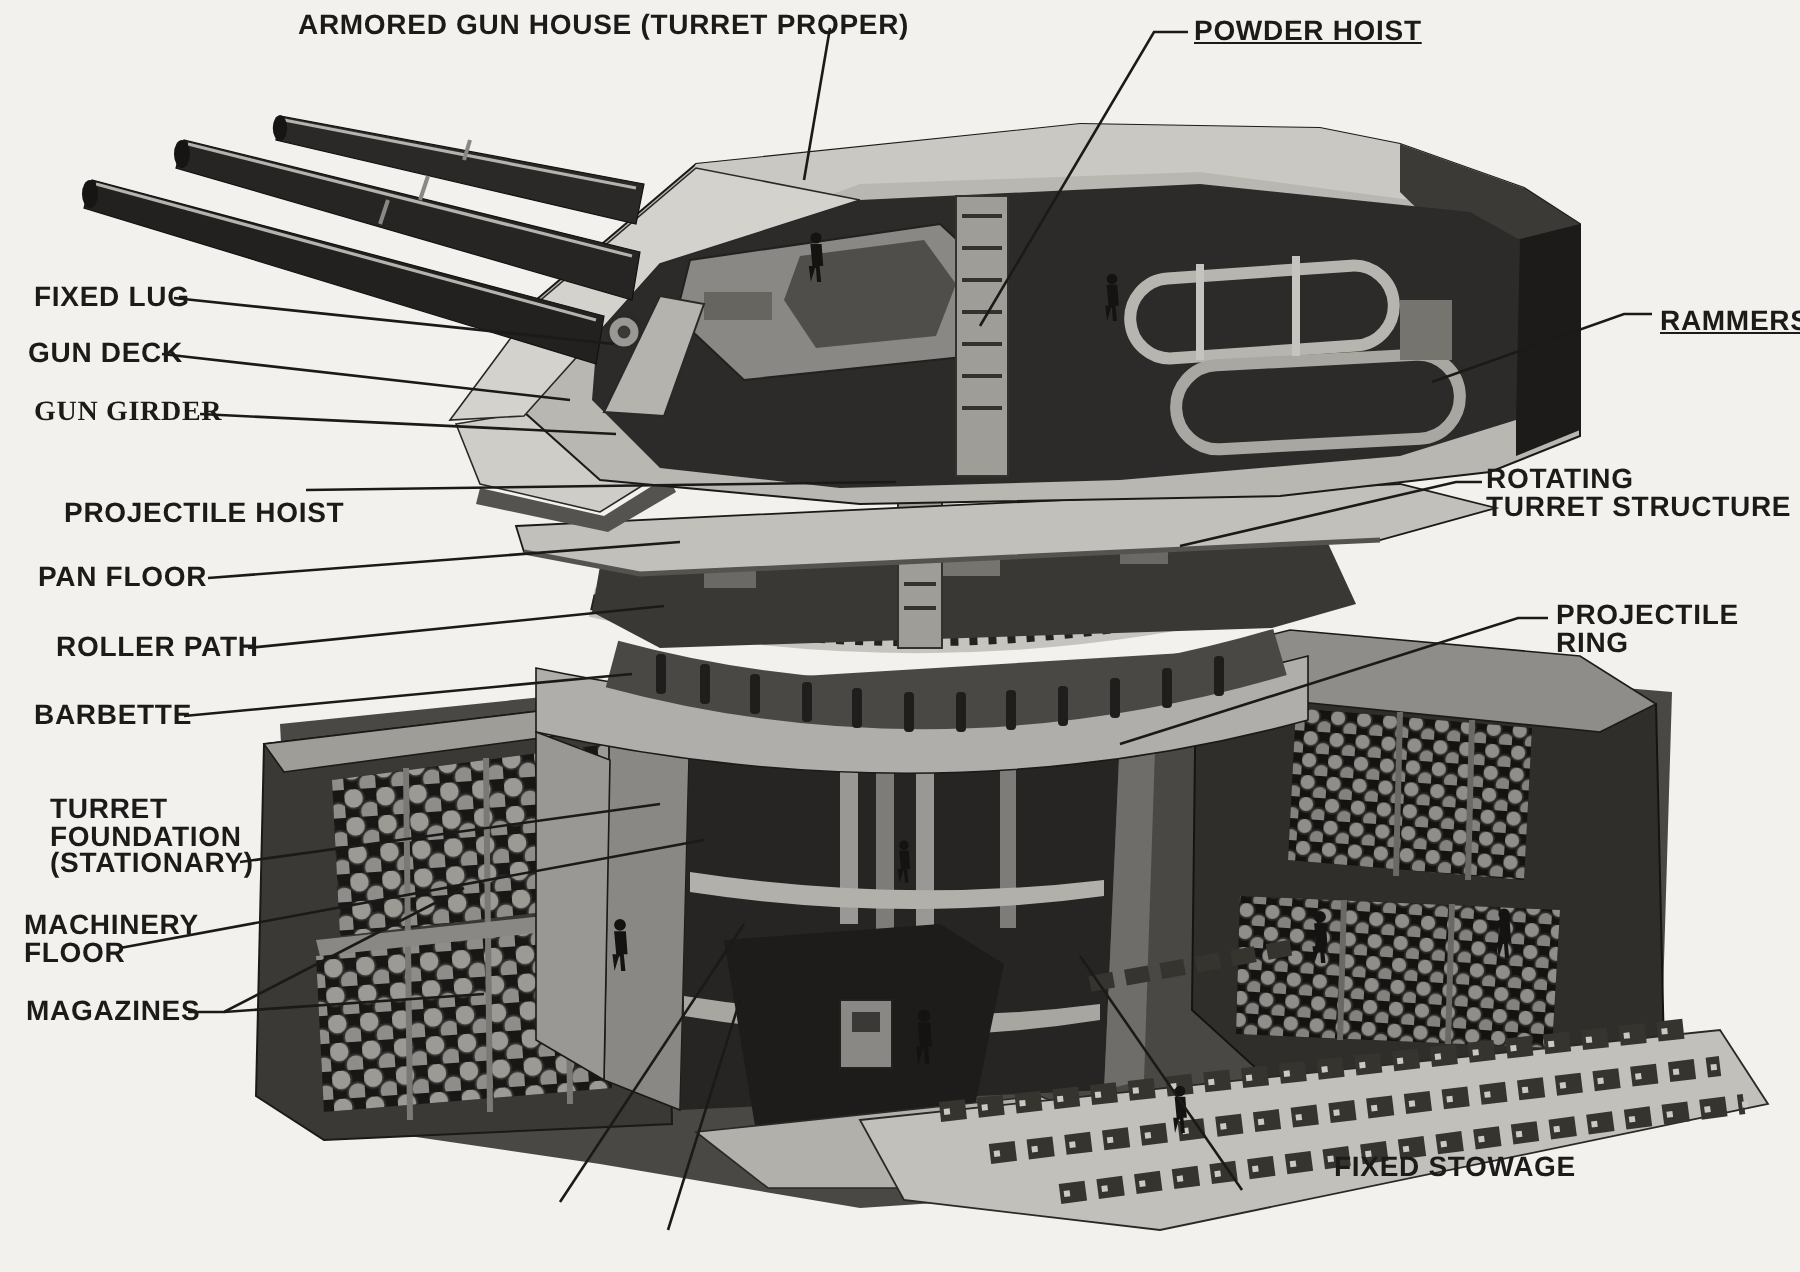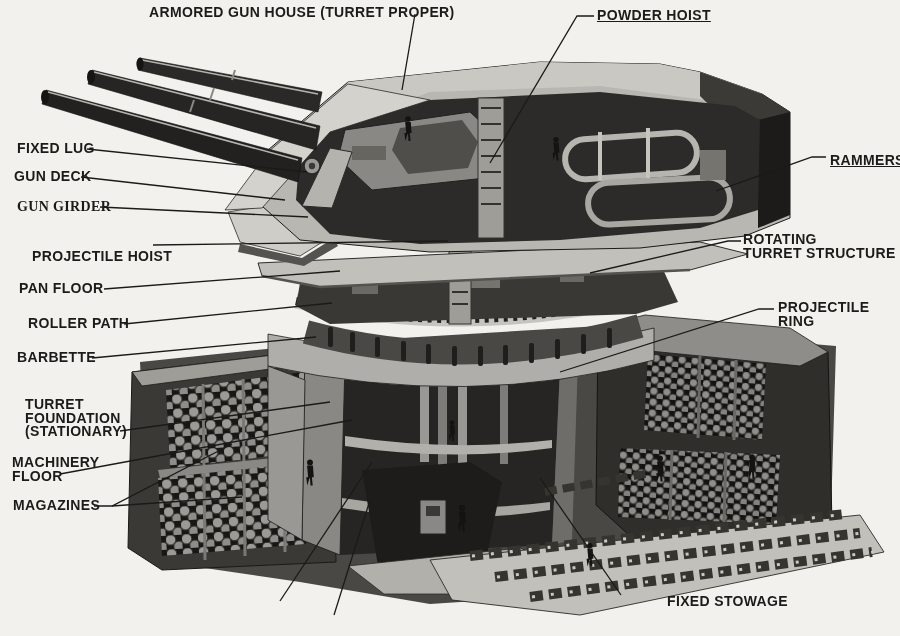--- a/index.html
+++ b/index.html
@@ -253,15 +253,15 @@
 <div class="label" style="left:25px;top:398px;">TURRET
 FOUNDATION
 (STATIONARY)</div>
 <div class="label" style="left:12px;top:456px;">MACHINERY
 FLOOR</div>
 <div class="label" style="left:13px;top:499px;">MAGAZINES</div>
 <div class="label" style="left:830px;top:154px;text-decoration:underline;">RAMMERS</div>
 <div class="label" style="left:743px;top:233px;">ROTATING
 TURRET STRUCTURE</div>
 <div class="label" style="left:778px;top:301px;">PROJECTILE RING</div>
-<div class="label" style="left:631px;top:595px;padding-left:36px;">FIXED STOWAGE</div>
+<div class="label" style="left:631px;top:577px;padding-left:36px;">FIXED STOWAGE</div>
 
 </div>
 
 </body></html>

